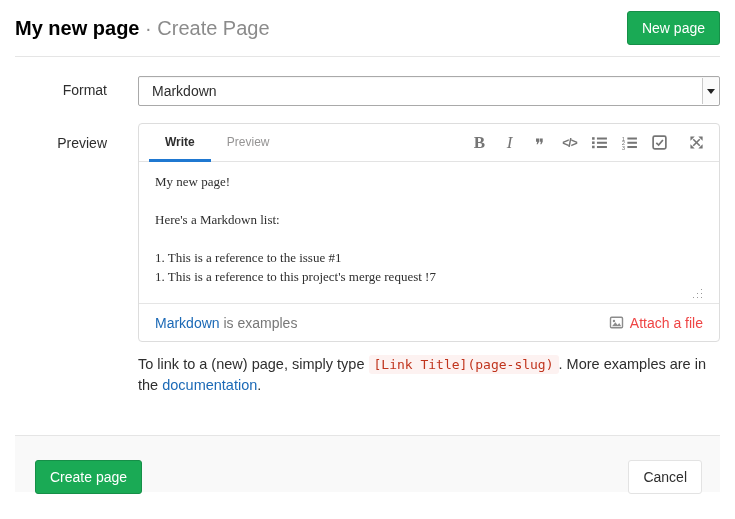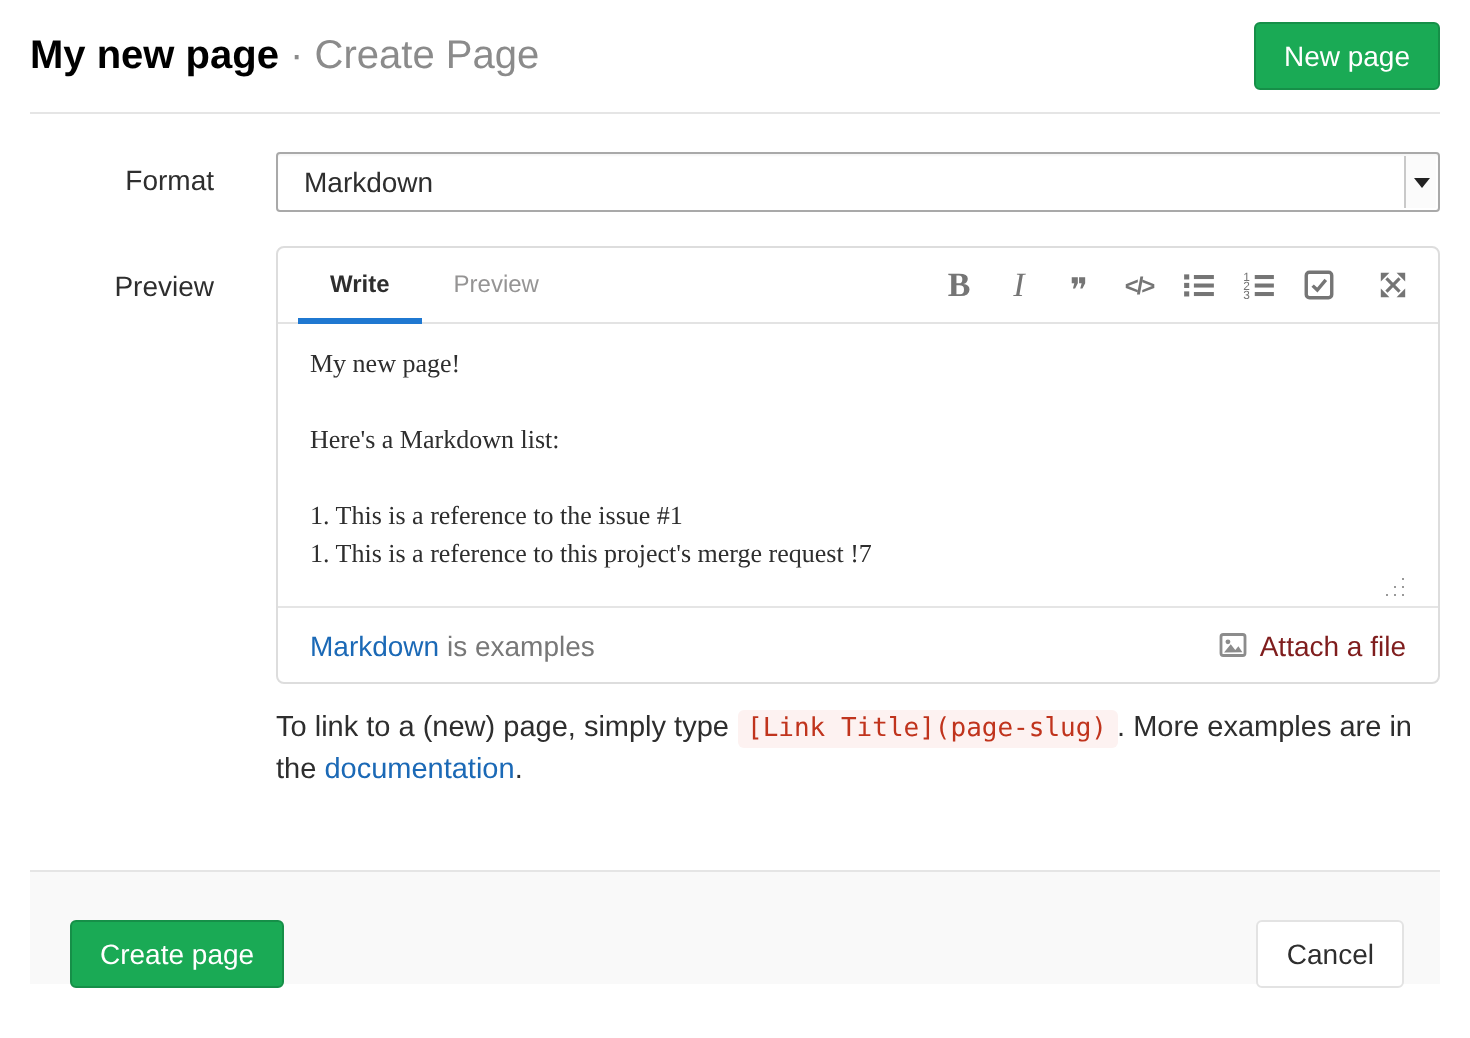--- a/index.html
+++ b/index.html
@@ -98,21 +98,21 @@
     content:""; position:absolute; left:0; top:0; width:1px; height:1px;
     background:transparent;
     box-shadow: 8px 0 0 #999, 8px 4px 0 #999, 4px 4px 0 #999,
                 8px 8px 0 #999, 4px 8px 0 #999, 0 8px 0 #999;
   }
   .md-footer {
     height:37px; display:flex; align-items:center; justify-content:space-between;
     padding:0 16px; font-size:14px; color:#787878;
   }
   a.link { color:#1b69b6; text-decoration:none; cursor:pointer; }
-  .attach { display:flex; align-items:center; gap:6px; color:#7f1d1d; cursor:pointer;
+  .attach { display:flex; align-items:center; gap:6px; color:#ef4444; cursor:pointer;
             background:none; border:0; font-size:14px; padding:0; }
 
   
   .hint {
     margin:12px 0 16px 123px; font-size:14.5px; line-height:20px; color:#2e2e2e;
   }
   .hint code {
     font-family:"DejaVu Sans Mono", "Liberation Mono", monospace;
     font-size:13px; background:#fdf2f1; color:#c0341d;
     padding:2px 5px; border-radius:3px;

